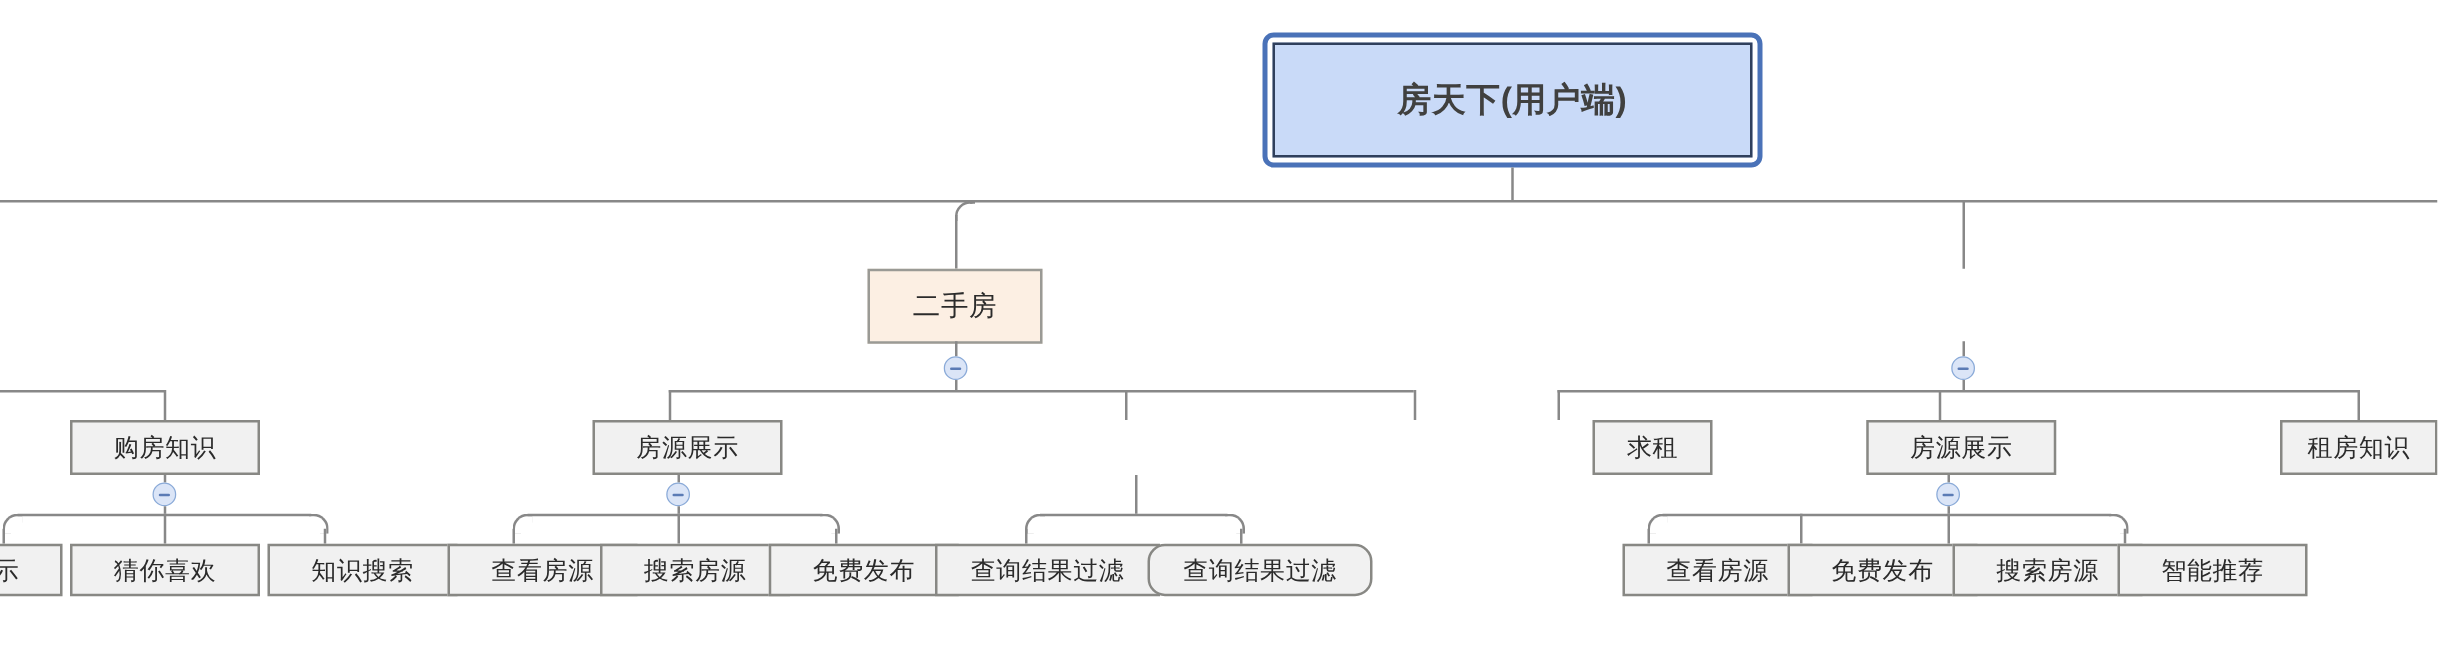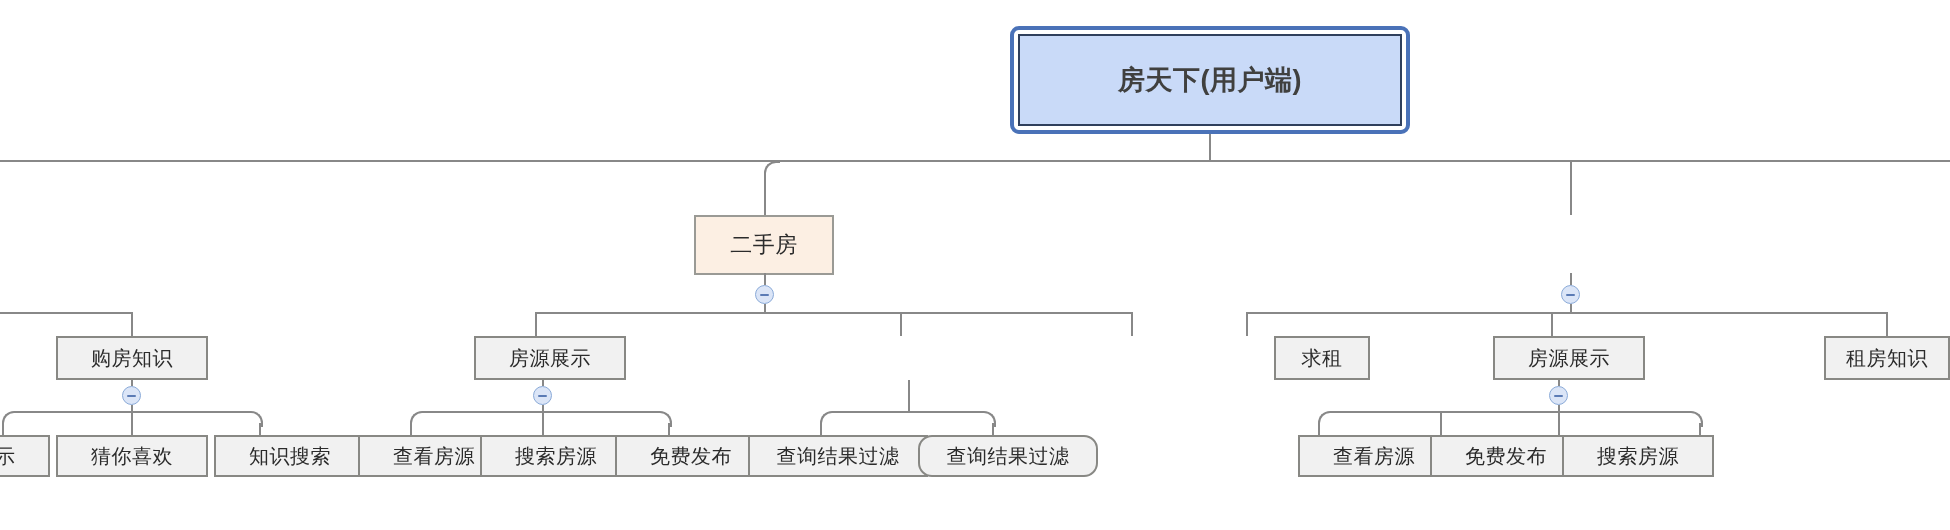--- a/index.html
+++ b/index.html
@@ -266,14 +266,17 @@
   </div>
 
   <div class="node node-l4" style="left:1430px; top:435px; width:152px; height:42px;">
     <span>免费发布</span>
   </div>
 
   <div class="node node-l4" style="left:1562px; top:435px; width:152px; height:42px;">
     <span>搜索房源</span>
   </div>
 
+  <div class="node node-l4" style="left:1694px; top:435px; width:152px; height:42px;">
+    <span>智能推荐</span>
+  </div>
 
 </div>
 
 </body></html>

